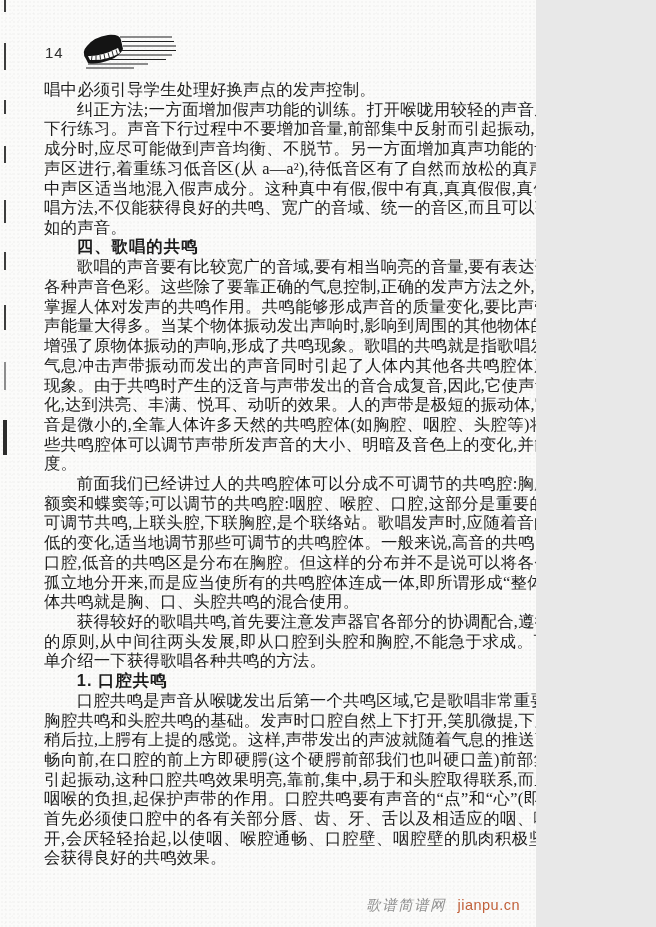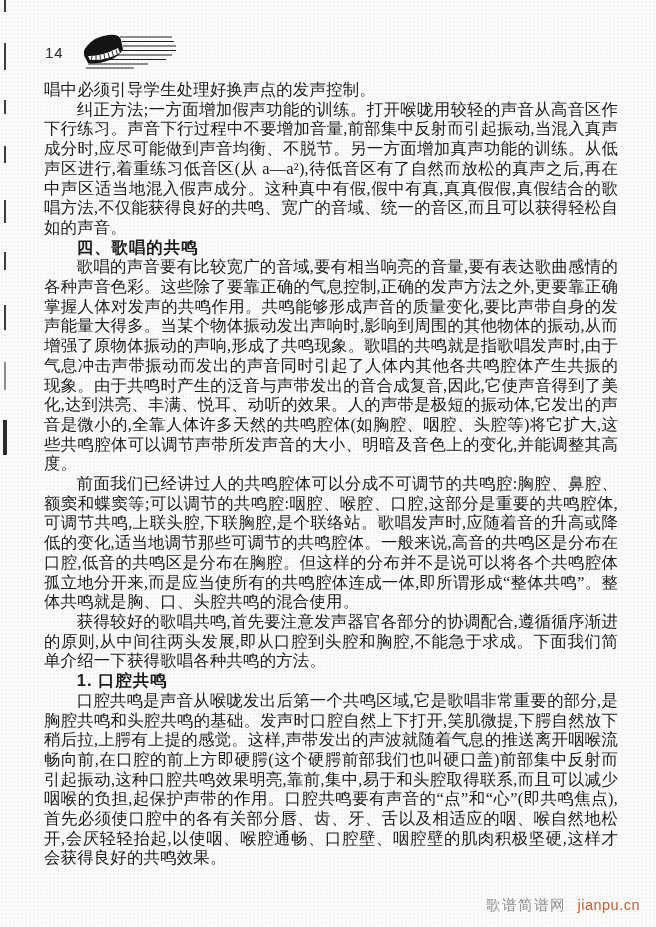--- a/index.html
+++ b/index.html
@@ -1,17 +1,17 @@
 <!DOCTYPE html>
 <html><head>
 <meta charset="utf-8">
 <style>
   html,body{margin:0;padding:0;background:#e8e8e8;}
   .page{
-    position:relative;width:656px;height:927px;overflow:hidden;
+    position:relative;width:536px;height:927px;overflow:hidden;
     background-color:#fbfbfa;
     background-image:radial-gradient(rgba(0,0,0,0.025) 1px, transparent 1px),
                      radial-gradient(rgba(0,0,0,0.018) 1px, transparent 1px);
     background-size:4px 4px,7px 7px;
     background-position:0 0,2px 3px;
     font-family:"Liberation Serif","DejaVu Serif",serif;
   }
   
   .m{position:absolute;left:4px;width:2px;background:#3d3d3d;}
   .m1{top:0;height:12px}
@@ -34,36 +34,36 @@
   .content{
     position:absolute;left:44px;top:80px;width:574px;
     font-size:16.4px;line-height:19.7px;color:#1c1c1c;
     text-align:justify;letter-spacing:0.2px;
   }
   .content p,.content h3,.content h4{margin:0;font-size:inherit;}
   .cont{text-indent:0;}
   .para{text-indent:2em;}
   .h-major{
     text-indent:2em;font-weight:bold;margin:9px 0 10px;
-    font-family:Liberation Sans, sans-serif;
+    font-family:Liberation Mono, monospace;
     letter-spacing:1px;
   }
   .h-kai{text-indent:2em;font-style:italic;font-weight:normal;letter-spacing:1px;margin:1px 0;}
   .h-num{
     text-indent:2em;font-weight:bold;margin:1px 0;
     font-family:"Liberation Sans","DejaVu Sans",sans-serif;
     letter-spacing:1px;
   }
 
   .watermark{
     position:absolute;right:16px;bottom:12px;
     font-family:"Liberation Sans","DejaVu Sans",sans-serif;
     font-size:14.5px;letter-spacing:1.5px;
   }
-  .wm-name{color:#8f8f8f;}
+  .wm-name{color:#8f8f8f;font-style:italic;}
   .wm-url{color:#c0603a;margin-left:6px;letter-spacing:0.5px;}
 </style>
 </head>
 <body>
 
 <div class="page">
 
   <span class="m m1"></span>
   <span class="m m2"></span>
   <span class="m m3"></span>

